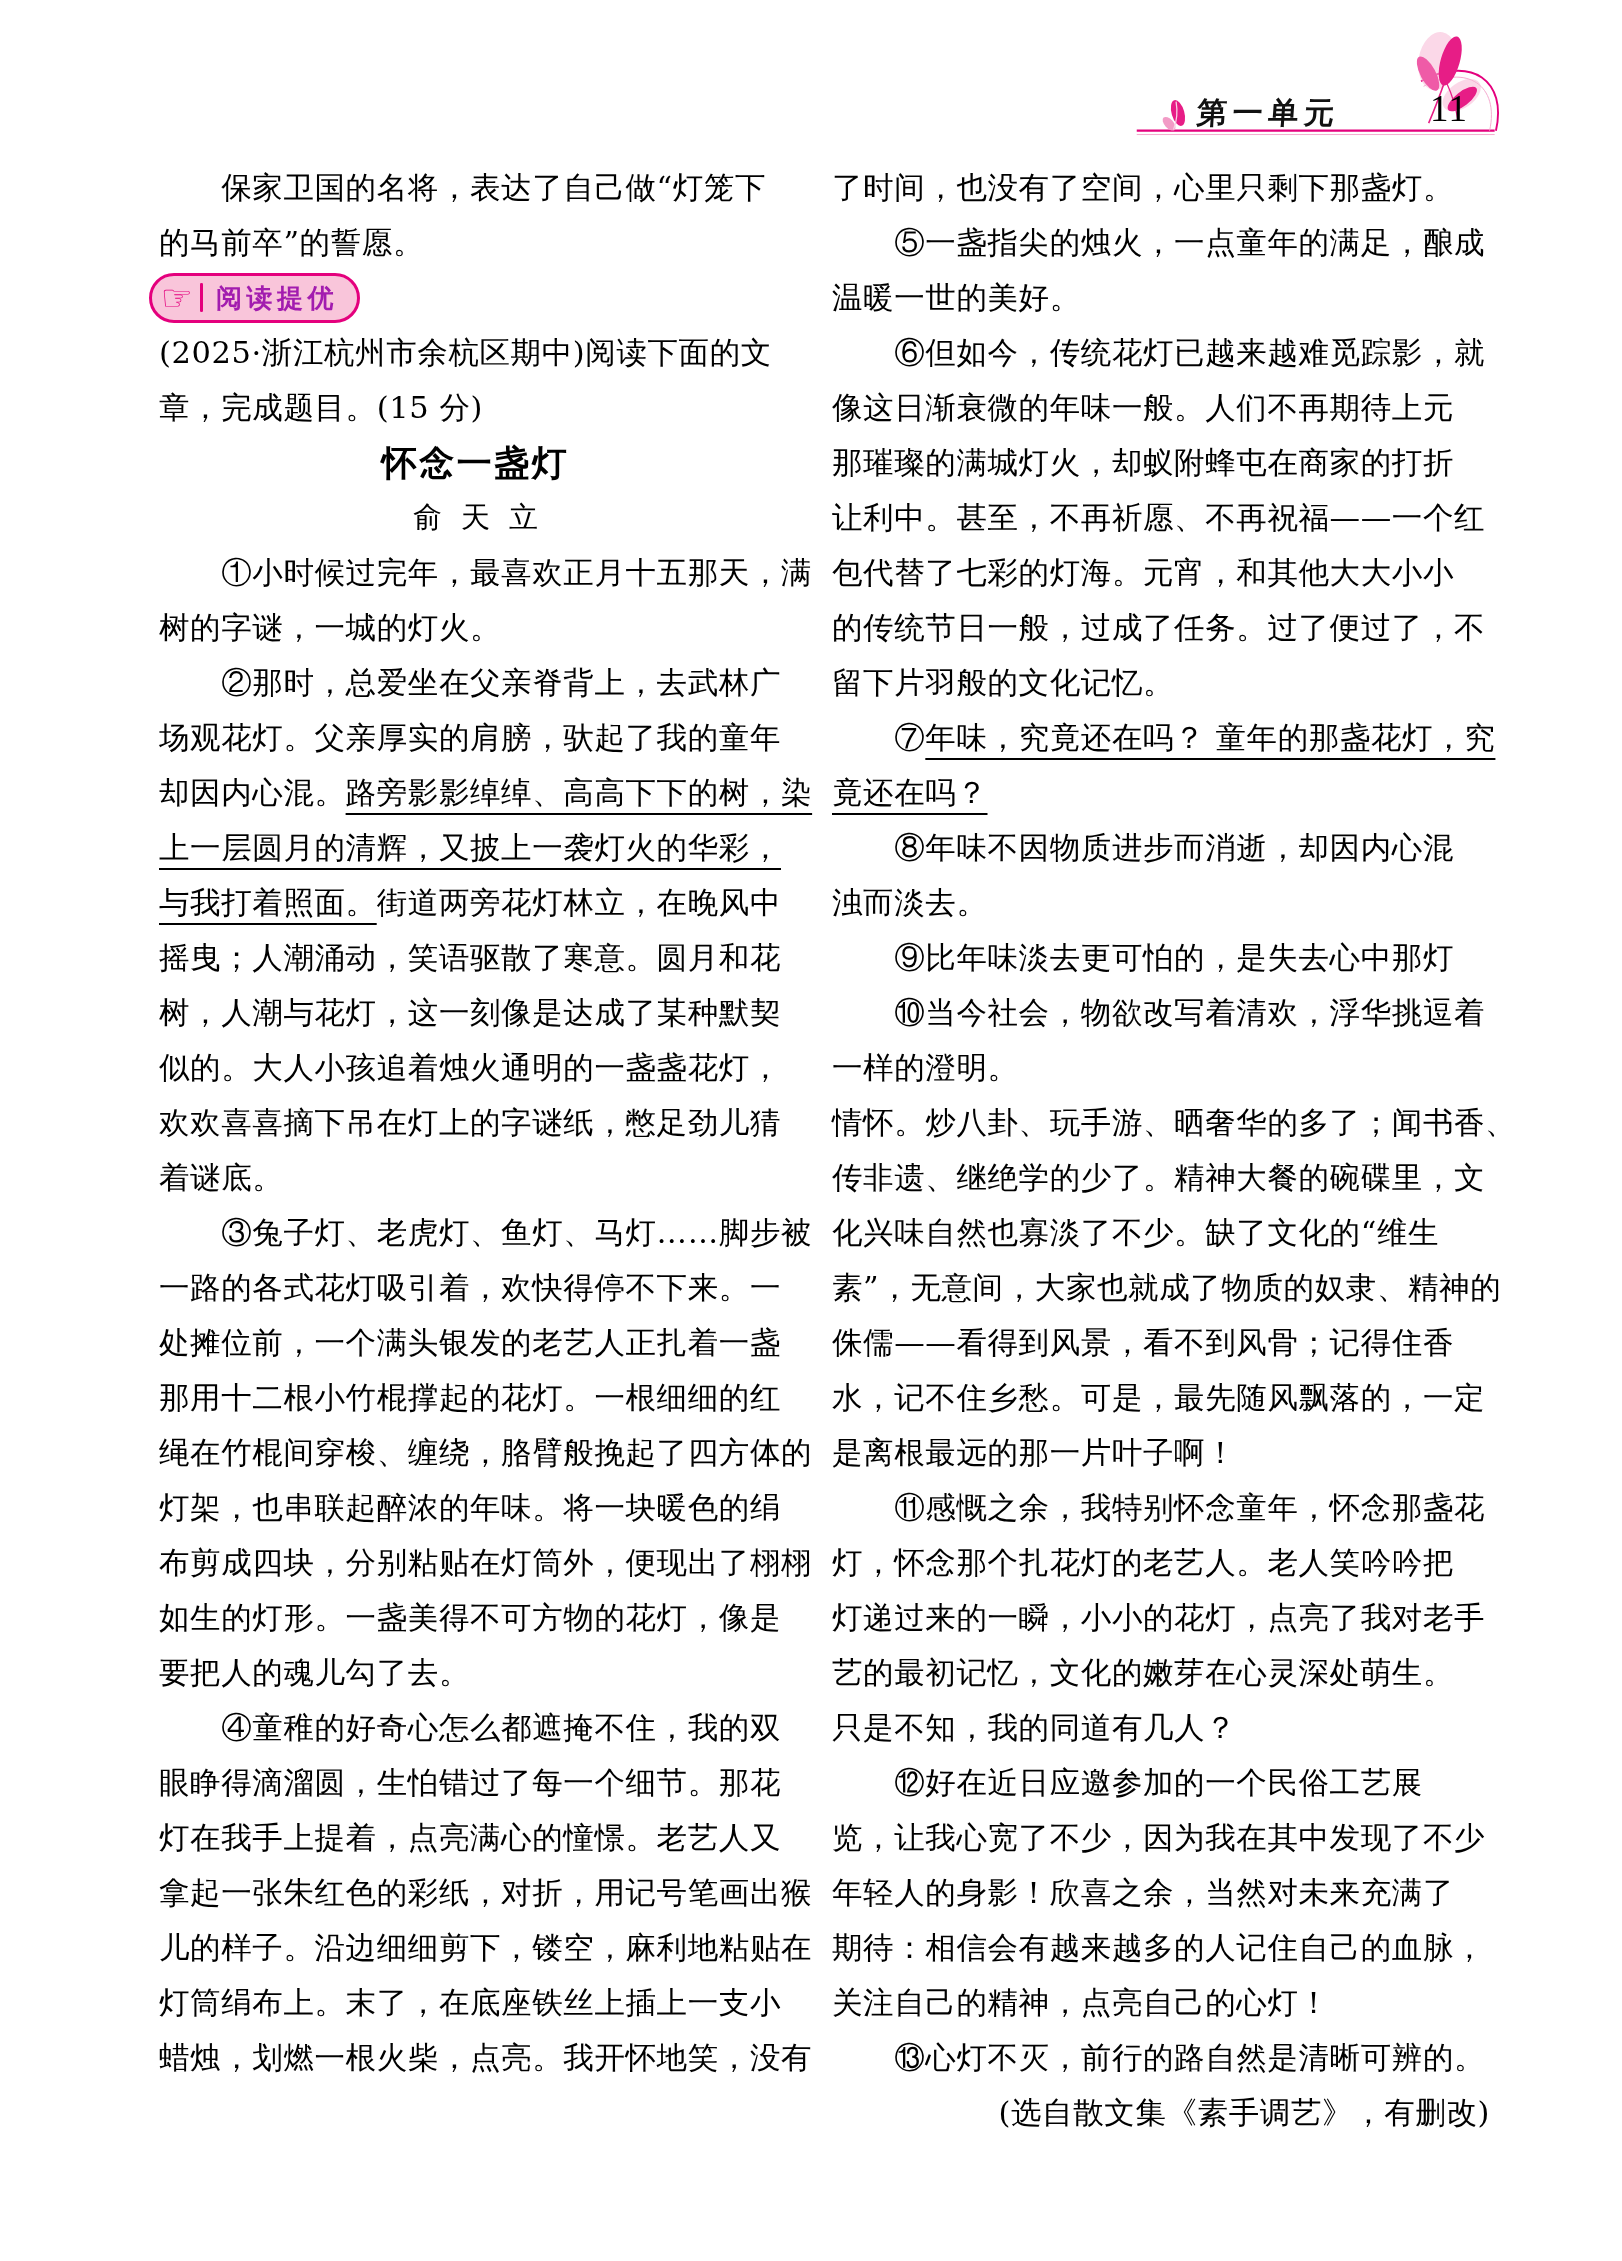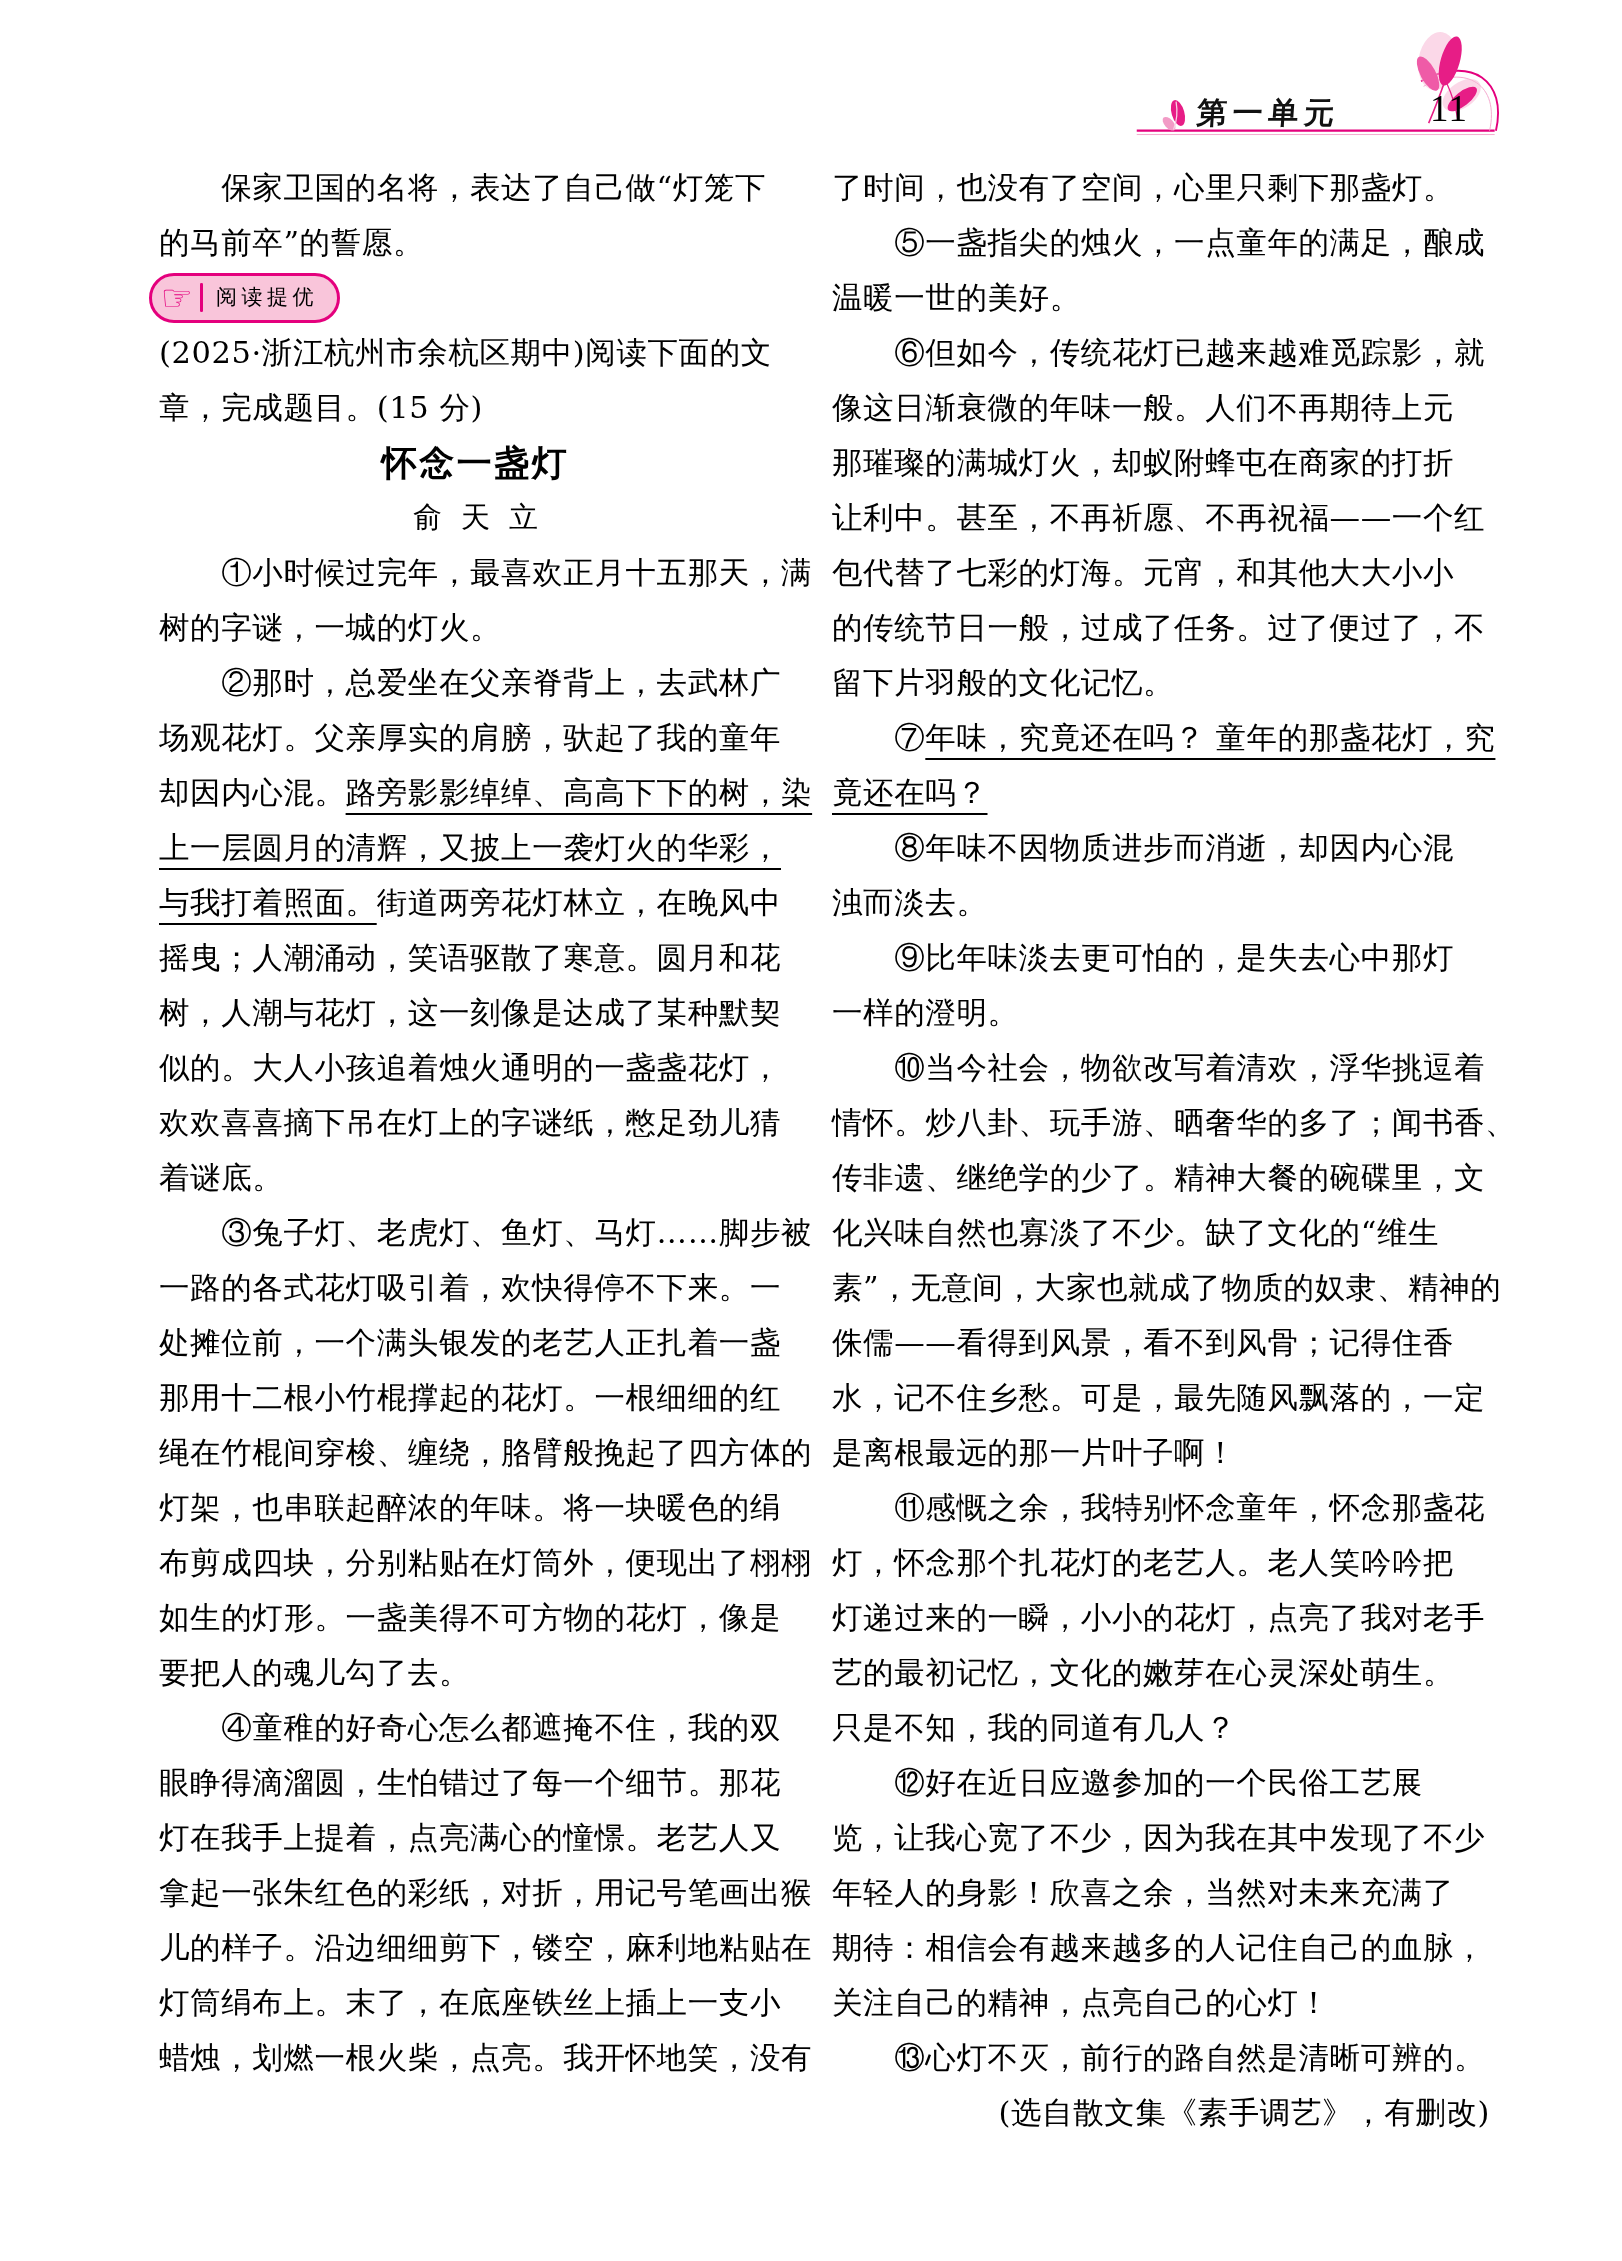--- a/index.html
+++ b/index.html
@@ -35,21 +35,21 @@
     display:inline-flex;align-items:center;height:50px;
     border:3.2px solid #e4007d;border-radius:28px;background:#f9c5da;
     padding:0 19px 0 9px;margin-left:-10.2px;box-sizing:border-box;
   }
   .badge .hand{
     color:#e4007d;font-size:36px;line-height:1;
     font-family:"DejaVu Sans","Liberation Sans",sans-serif;
   }
   .badge .bar{width:3.2px;height:29px;background:#e4007d;margin:0 12.7px 0 6.4px;border-radius:1.3px;}
   .badge .label{
-    font-size:21px;font-weight:normal;letter-spacing:4.5px;color:#000000;line-height:1;
+    font-size:26px;font-weight:bold;letter-spacing:4.5px;color:#a21caf;line-height:1;
     font-family:"DejaVu Sans","Liberation Sans",sans-serif;
   }
 </style>
 </head>
 <body>
 
 <div class="page">
 
   <svg class="header-art" viewBox="0 0 2551 260" xmlns="http://www.w3.org/2000/svg">
 
@@ -138,22 +138,22 @@
         <div class="line"><span>那璀璨的满城灯火，却蚁附蜂屯在商家的打折</span></div>
         <div class="line"><span>让利中。甚至，不再祈愿、不再祝福——一个红</span></div>
         <div class="line"><span>包代替了七彩的灯海。元宵，和其他大大小小</span></div>
         <div class="line"><span>的传统节日一般，过成了任务。过了便过了，不</span></div>
         <div class="line"><span>留下片羽般的文化记忆。</span></div>
         <div class="line"><span>　　⑦</span><span class="u">年味，究竟还在吗？ 童年的那盏花灯，究</span></div>
         <div class="line"><span class="u">竟还在吗？</span></div>
         <div class="line"><span>　　⑧年味不因物质进步而消逝，却因内心混</span></div>
         <div class="line"><span>浊而淡去。</span></div>
         <div class="line"><span>　　⑨比年味淡去更可怕的，是失去心中那灯</span></div>
+        <div class="line"><span>　　⑩当今社会，物欲改写着清欢，浮华挑逗着</span></div>
         <div class="line"><span>一样的澄明。</span></div>
-        <div class="line"><span>　　⑩当今社会，物欲改写着清欢，浮华挑逗着</span></div>
         <div class="line"><span>情怀。炒八卦、玩手游、晒奢华的多了；闻书香、</span></div>
         <div class="line"><span>传非遗、继绝学的少了。精神大餐的碗碟里，文</span></div>
         <div class="line"><span>化兴味自然也寡淡了不少。缺了文化的“维生</span></div>
         <div class="line"><span>素”，无意间，大家也就成了物质的奴隶、精神的</span></div>
         <div class="line"><span>侏儒——看得到风景，看不到风骨；记得住香</span></div>
         <div class="line"><span>水，记不住乡愁。可是，最先随风飘落的，一定</span></div>
         <div class="line"><span>是离根最远的那一片叶子啊！</span></div>
         <div class="line"><span>　　⑪感慨之余，我特别怀念童年，怀念那盏花</span></div>
         <div class="line"><span>灯，怀念那个扎花灯的老艺人。老人笑吟吟把</span></div>
         <div class="line"><span>灯递过来的一瞬，小小的花灯，点亮了我对老手</span></div>

